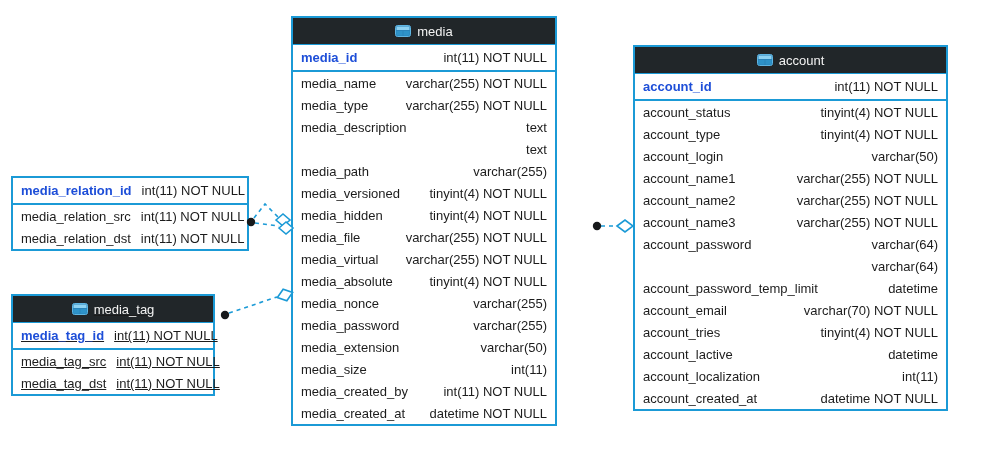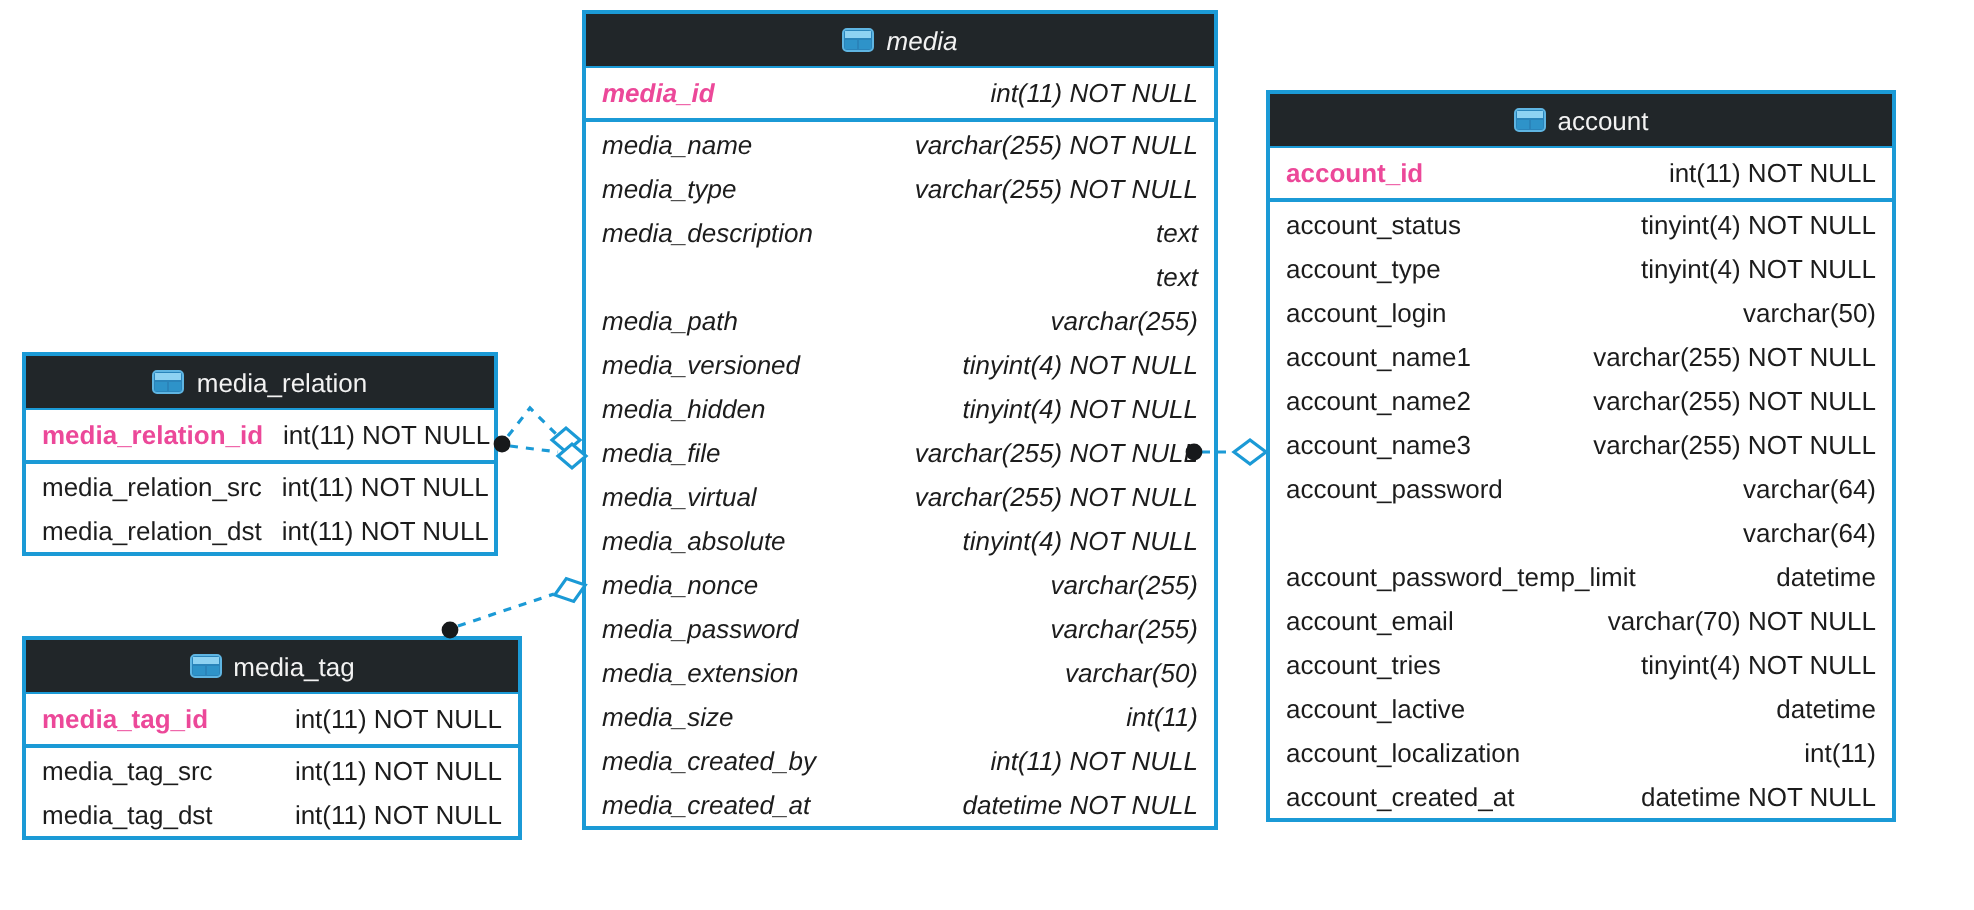--- a/index.html
+++ b/index.html
@@ -14,30 +14,30 @@
     background:#212629;color:#ffffff;height:26px;display:flex;align-items:center;justify-content:center;
     gap:6px;border-bottom:1px solid #1b9ad6;
   }
   .tbl-icon{display:inline-flex;align-items:center;}
   .tbl-title{color:#f2f2f2;}
   .row{
     display:flex;justify-content:space-between;align-items:center;height:22px;padding:0 8px;gap:10px;
     white-space:nowrap;
   }
   .pk-row{height:25px;border-bottom:2px solid #1b9ad6;}
-  .pk-row .col-name{font-weight:bold;color:#ec4899;}
+  .pk-row .col-name{font-weight:bold;color:#1d4ed8;}
   .col-name{text-align:left;}
   .col-type{text-align:left;margin-left:auto;}
   #connector-layer{position:absolute;left:0;top:0;z-index:5;pointer-events:none;}
   .db-table{z-index:1;}
 </style>
 </head>
 <body>
 
-<div class="db-table" style="left:291px;top:5px;width:318px;font-style:italic;">
+<div class="db-table" style="left:291px;top:16px;width:266px;">
   <div class="tbl-header">
     <span class="tbl-icon">
       <svg width="16" height="12" viewBox="0 0 16 12">
         <rect x="0.5" y="0.5" width="15" height="11" rx="2" fill="#2a84ba" stroke="#5fb5e2"></rect>
         <rect x="1.5" y="1.5" width="13" height="3.5" fill="#8ed2f2"></rect>
         <rect x="1.5" y="6" width="6" height="4.5" fill="#2e93c9"></rect>
         <rect x="8.5" y="6" width="6" height="4.5" fill="#2e93c9"></rect>
       </svg>
     </span>
     <span class="tbl-title">media</span>
@@ -107,48 +107,37 @@
         <span class="col-type">int(11) NOT NULL</span>
       </div>
       <div class="row">
         <span class="col-name">media_created_at</span>
         <span class="col-type">datetime NOT NULL</span>
       </div>
     </div>
 </div>
 
 <div class="db-table" style="left:11px;top:176px;width:238px;">
-  <div class="tbl-header">
-    <span class="tbl-icon">
-      <svg width="16" height="12" viewBox="0 0 16 12">
-        <rect x="0.5" y="0.5" width="15" height="11" rx="2" fill="#2a84ba" stroke="#5fb5e2"></rect>
-        <rect x="1.5" y="1.5" width="13" height="3.5" fill="#8ed2f2"></rect>
-        <rect x="1.5" y="6" width="6" height="4.5" fill="#2e93c9"></rect>
-        <rect x="8.5" y="6" width="6" height="4.5" fill="#2e93c9"></rect>
-      </svg>
-    </span>
-    <span class="tbl-title">media_relation</span>
-  </div>
   <div class="row pk-row">
     <span class="col-name">media_relation_id</span>
     <span class="col-type">int(11) NOT NULL</span>
   </div>
   <div class="tbl-rows">
       <div class="row">
         <span class="col-name">media_relation_src</span>
         <span class="col-type">int(11) NOT NULL</span>
       </div>
       <div class="row">
         <span class="col-name">media_relation_dst</span>
         <span class="col-type">int(11) NOT NULL</span>
       </div>
     </div>
 </div>
 
-<div class="db-table" style="left:11px;top:318px;width:250px;">
+<div class="db-table" style="left:11px;top:294px;width:204px;text-decoration:underline;">
   <div class="tbl-header">
     <span class="tbl-icon">
       <svg width="16" height="12" viewBox="0 0 16 12">
         <rect x="0.5" y="0.5" width="15" height="11" rx="2" fill="#2a84ba" stroke="#5fb5e2"></rect>
         <rect x="1.5" y="1.5" width="13" height="3.5" fill="#8ed2f2"></rect>
         <rect x="1.5" y="6" width="6" height="4.5" fill="#2e93c9"></rect>
         <rect x="8.5" y="6" width="6" height="4.5" fill="#2e93c9"></rect>
       </svg>
     </span>
     <span class="tbl-title">media_tag</span>

